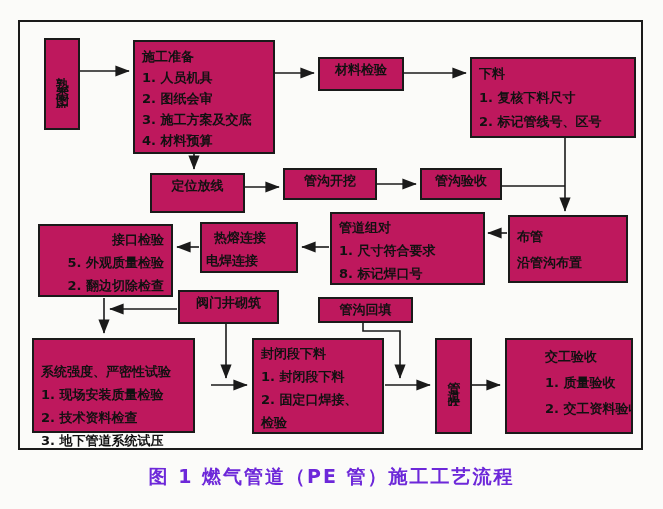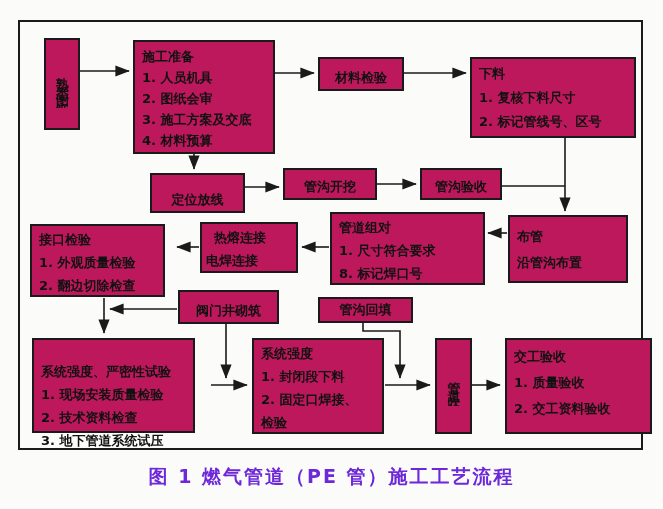--- a/index.html
+++ b/index.html
@@ -15,21 +15,21 @@
     position:absolute;left:18px;top:20px;width:625px;height:430px;
     border:2px solid #1a1a1a;background:transparent;box-sizing:border-box;
   }
   .wires{position:absolute;left:0;top:0;width:663px;height:509px;pointer-events:none;}
   .node{
     position:absolute;box-sizing:border-box;
     border:2px solid #1a1a1a;background:#be185d;
     font-weight:bold;font-size:13px;line-height:22px;
   }
   .node .nl{padding:0 7px;white-space:nowrap;overflow:hidden;}
-  .node.center{display:flex;align-items:flex-end;justify-content:center;text-align:center;}
+  .node.center{display:flex;align-items:flex-start;justify-content:center;text-align:center;}
   .node.center .nl{padding:0 4px;}
   .node.vert{
     display:flex;align-items:center;justify-content:center;
   }
   .node.vert .nl{
     writing-mode:vertical-rl;text-orientation:upright;
     letter-spacing:9px;padding:6px 0;white-space:nowrap;
   }
   .caption{
     position:absolute;left:0;top:464px;width:663px;
@@ -115,53 +115,53 @@
     <div class="nl">管道组对</div>
     <div class="nl">1. 尺寸符合要求</div>
     <div class="nl">8. 标记焊口号</div>
   </div>
 
   <div class="node" style="left:200px;top:222px;width:98px;height:51px;line-height:23px;padding-top:2px;">
     <div class="nl" style="padding-left:12px;">热熔连接</div>
     <div class="nl" style="padding-left:4px;">电焊连接</div>
   </div>
 
-  <div class="node" style="left:30px;top:224px;width:135px;height:73px;line-height:23px;padding-top:2px;">
+  <div class="node" style="left:38px;top:224px;width:135px;height:73px;line-height:23px;padding-top:2px;text-align:right;">
     <div class="nl">接口检验</div>
-    <div class="nl">1. 外观质量检验</div>
+    <div class="nl">5. 外观质量检验</div>
     <div class="nl">2. 翻边切除检查</div>
   </div>
 
   <div class="node center" style="left:178px;top:290px;width:101px;height:34px;">
     <div class="nl">阀门井砌筑</div>
   </div>
 
   <div class="node center" style="left:318px;top:297px;width:95px;height:26px;">
     <div class="nl">管沟回填</div>
   </div>
 
   <div class="node" style="left:32px;top:338px;width:163px;height:95px;line-height:23px;padding-top:20px;">
     <div class="nl">系统强度、严密性试验</div>
     <div class="nl">1. 现场安装质量检验</div>
     <div class="nl">2. 技术资料检查</div>
     <div class="nl">3. 地下管道系统试压</div>
   </div>
 
   <div class="node" style="left:252px;top:338px;width:132px;height:96px;line-height:23px;padding-top:2px;">
-    <div class="nl">系统强度</div>
+    <div class="nl">封闭段下料</div>
     <div class="nl">1. 封闭段下料</div>
     <div class="nl">2. 固定口焊接、</div>
     <div class="nl">检验</div>
   </div>
 
   <div class="node vert" style="left:435px;top:338px;width:37px;height:96px;">
     <div class="nl" style="letter-spacing:7px;">管道吹扫</div>
   </div>
 
-  <div class="node" style="left:505px;top:338px;width:147px;height:96px;line-height:26px;padding-top:4px;">
+  <div class="node" style="left:505px;top:338px;width:128px;height:96px;line-height:26px;padding-top:4px;padding-left:31px;">
     <div class="nl">交工验收</div>
     <div class="nl">1. 质量验收</div>
     <div class="nl">2. 交工资料验收</div>
   </div>
 
   <div class="caption">图 1  燃气管道（PE 管）施工工艺流程</div>
 
 </div>
 
 </body></html>

